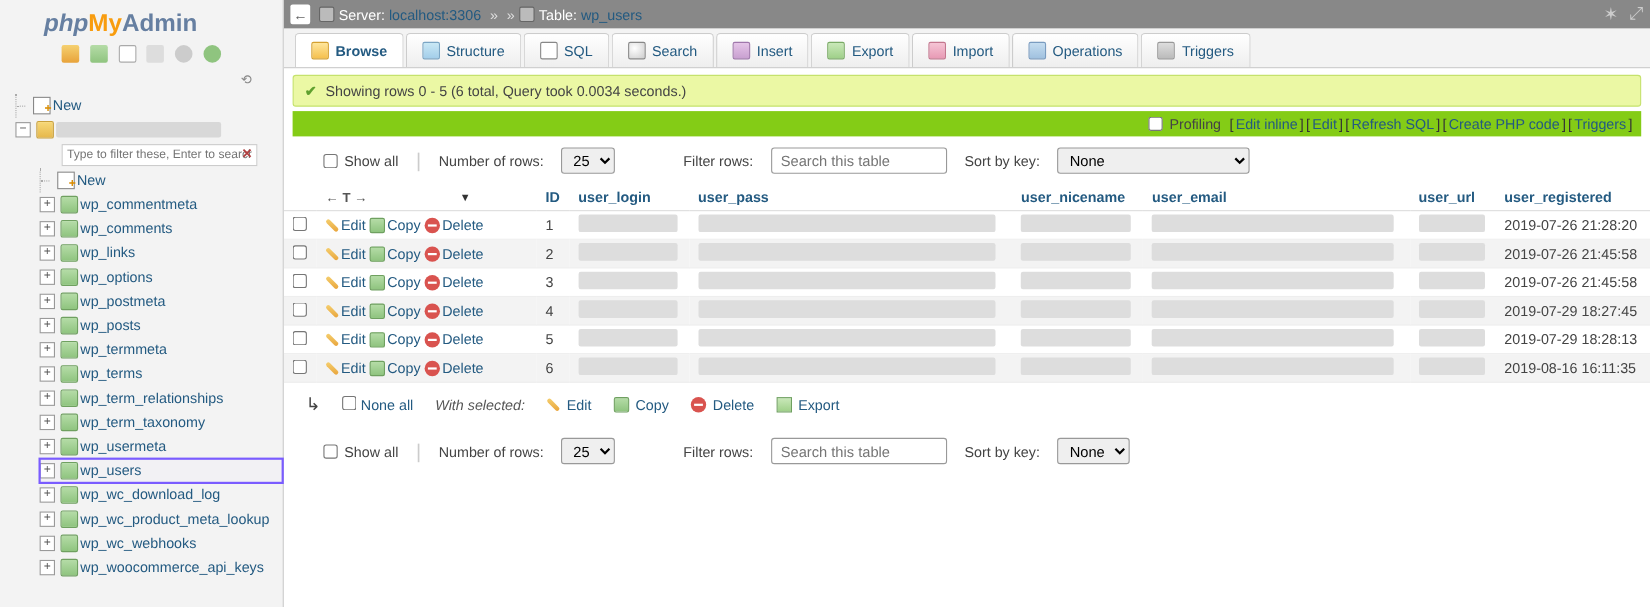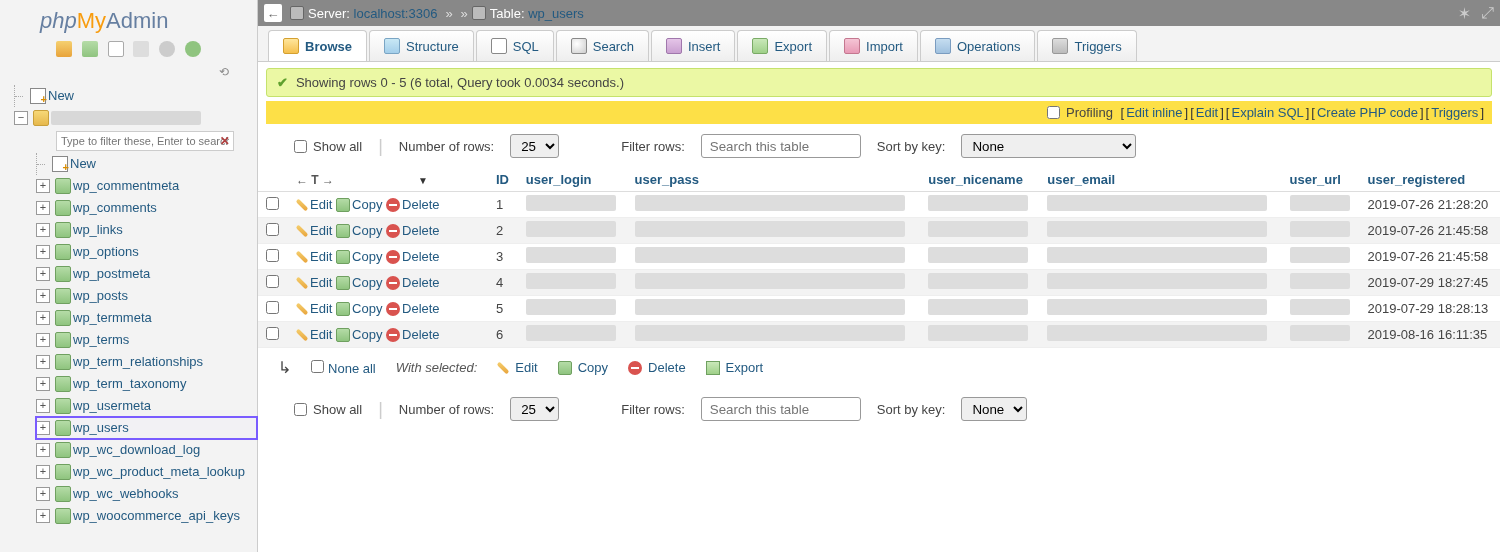--- a/index.html
+++ b/index.html
@@ -1,21 +1,21 @@
 <!DOCTYPE html>
 <html><head>
 <meta charset="utf-8">
 <style>
 * { box-sizing: border-box; margin: 0; padding: 0; }
 body { font-family: sans-serif; font-size: 13px; color: #444; background: #fff; width: 1500px; height: 552px; overflow: hidden; position: relative; }
 a { color: #235a81; text-decoration: none; cursor: pointer; }
 
 
 .sidebar { position: absolute; left: 0; top: 0; width: 258px; height: 552px; background: #f3f3f3; border-right: 1px solid #ccc; }
-.logo { padding: 8px 0 4px 40px; font-size: 22px; font-weight: normal; }
+.logo { padding: 8px 0 4px 40px; font-size: 22px; font-weight: bold; }
 .logo .php { color: #667fa1; font-style: italic; }
 .logo .my { color: #f89c0e; }
 .logo .admin { color: #667fa1; }
 .quicklinks { text-align: center; padding: 2px 0 6px; }
 .quicklinks span { display: inline-block; width: 16px; height: 16px; margin: 0 3px; vertical-align: middle; }
 .tabs-rf { display: flex; padding: 0 12px; }
 .tabs-rf a { flex: 0 0 auto; padding: 4px 8px; border: 1px solid #ccc; border-bottom: none; border-radius: 4px 4px 0 0; background: #f3f3f3; margin-right: 2px; color: #235a81; font-size: 13px; }
 .link-icon { text-align: right; padding: 2px 28px 2px 0; color:#888; font-size:12px;}
 .nav-tree { padding: 4px 0 0 8px; font-size: 13px; }
 .nav-tree .row { display: flex; align-items: center; height: 22px; white-space: nowrap; }
@@ -60,21 +60,21 @@
 .ti-ops{background:linear-gradient(#c5ddf0,#a0c1df);border:1px solid #7a9cc0;}
 .ti-trig{background:linear-gradient(#ddd,#bbb);border:1px solid #999;}
 
 .status { margin:6px 8px 4px; background:#ebf8a4; border:1px solid #c5e26d; padding:6px 10px; border-radius:3px; display:flex;align-items:center;gap:8px;}
 .status .check{color:#5fa02e;font-weight:bold;}
 .sql { padding:4px 12px; font-family:"Courier New",monospace; font-size:12px;}
 .sql .kw{color:#909;}
 .sql .tbl-name{color:#a35c00;}
 .sql .star{color:#222;}
 
-.editbar { background:#fde047; padding:4px 8px 4px; margin:2px 8px 6px; display:flex;align-items:center;justify-content:flex-end;gap:2px;font-size:13px;}
+.editbar { background:#84cc16; padding:4px 8px 4px; margin:2px 8px 6px; display:flex;align-items:center;justify-content:flex-end;gap:2px;font-size:13px;}
 .editbar input[type=checkbox]{margin-right:4px;}
 .editbar .bracket{color:#333;}
 
 .controls { display:flex;align-items:center;gap:16px;padding:4px 8px 10px 36px;}
 .controls label{display:flex;align-items:center;gap:6px;}
 .controls .divider{color:#ccc;font-size:18px;}
 .controls select{height:24px;border:1px solid #999;border-radius:3px;padding:0 6px;}
 .controls input[type=text]{height:24px;border:1px solid #999;border-radius:3px;padding:0 8px;width:160px;}
 .controls .sortkey select{width:175px;}
 
@@ -283,21 +283,21 @@
     <span class="check">✔</span>
     <span>Showing rows 0 - 5 (6 total, Query took 0.0034 seconds.)</span>
   </div>
 
 
   <div class="editbar">
     <input type="checkbox" style="">
     <span>Profiling</span>
     &nbsp;<span class="bracket">[</span><a>Edit inline</a><span class="bracket">]</span>
     <span class="bracket"> [ </span><a>Edit</a><span class="bracket"> ]</span>
-    <span class="bracket"> [ </span><a>Explain SQL</a><span class="bracket"> ]</span>
+    <span class="bracket"> [ </span><a>Refresh SQL</a><span class="bracket"> ]</span>
     <span class="bracket"> [ </span><a>Create PHP code</a><span class="bracket"> ]</span>
     <span class="bracket"> [ </span><a>Triggers</a><span class="bracket">]</span>
   </div>
 
   <div class="controls">
     <label>
         <input type="checkbox" style="">
         <span>Show all</span>
       </label>
     <span class="divider">|</span>

